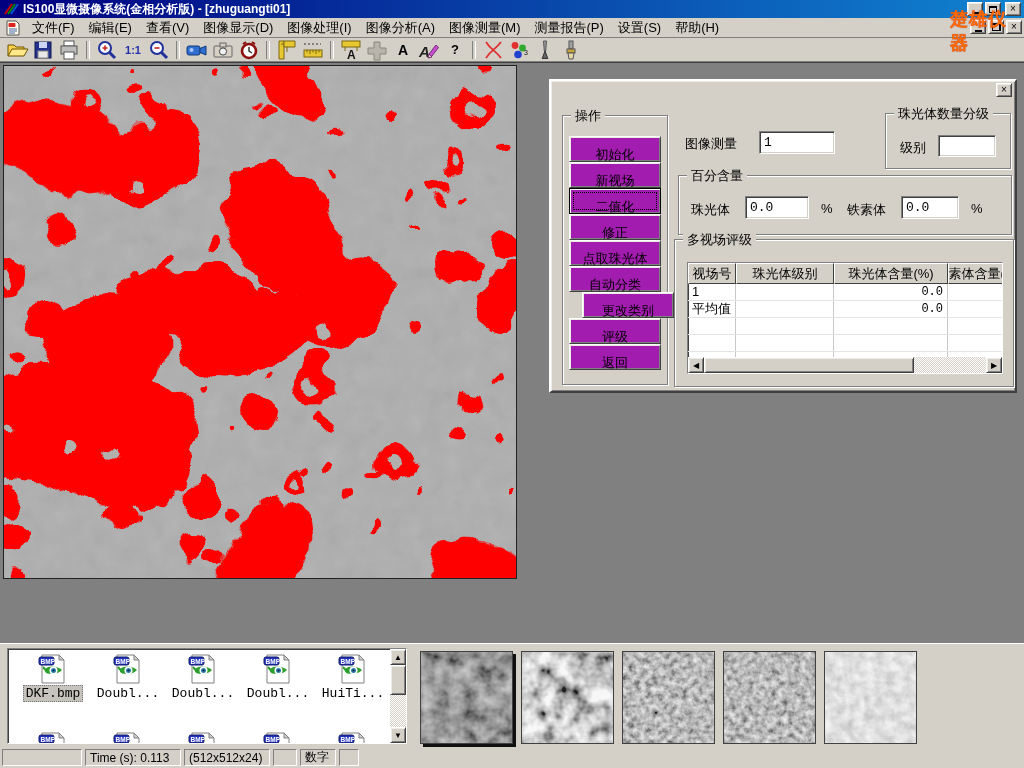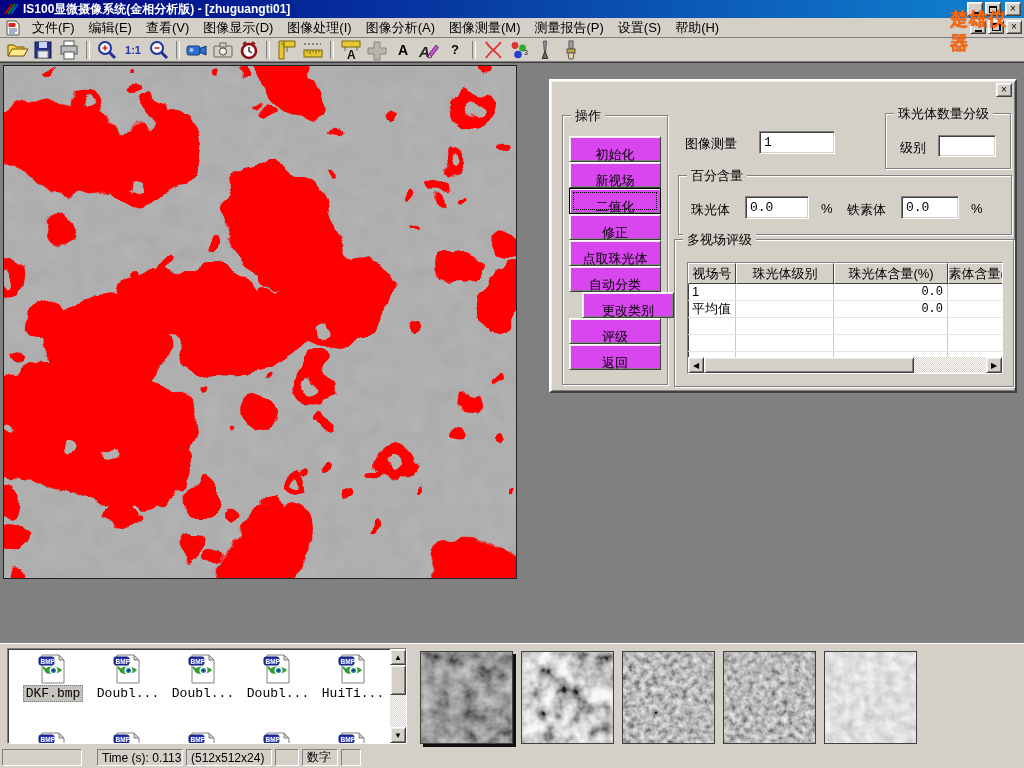--- a/index.html
+++ b/index.html
@@ -35,21 +35,21 @@
   .image-frame{position:absolute;left:3px;top:2px;width:512px;height:512px;border:1px solid #222;background:#aeaeae}
   
   .dialog{position:absolute;left:549px;top:16px;width:468px;height:314px;background:#d4d0c8;
     border:2px solid;border-color:#fff #404040 #404040 #fff;box-shadow:inset 1px 1px 0 #ecebe5,inset -1px -1px 0 #808080;box-sizing:border-box;z-index:20}
   .dlg-title{position:absolute;left:2px;top:2px;right:2px;height:18px;
     background:linear-gradient(90deg,#000080,#1084d0);display:flex;align-items:center}
   .dlg-title span{color:#fff;font-weight:bold;font-size:12px;margin-left:4px}
   .dlg-close{position:absolute;right:3px;top:2px}
   .grp{position:absolute;border:1px solid #808080;box-shadow:inset 1px 1px 0 #fff,1px 1px 0 #fff;}
   .grp-legend{position:absolute;top:-9px;left:8px;background:#d4d0c8;padding:0 4px;font-size:13px;white-space:nowrap}
-  .d-btn{position:absolute;left:18px;width:92px;height:26px;background:#d946ef;border:1px solid;
+  .d-btn{position:absolute;left:18px;width:92px;height:26px;background:#a21caf;border:1px solid;
     border-color:#fff #404040 #404040 #fff;box-shadow:inset 1px 1px 0 #ecebe5,inset -1px -1px 0 #808080;
     font-size:13px;font-family:Liberation Mono, monospace;padding:9px}
   .d-btn.focused{border:1px solid #000;outline:1px dotted #000;outline-offset:-5px;
     box-shadow:inset 1px 1px 0 #fff,inset -1px -1px 0 #808080}
   .fld-label{position:absolute;font-size:13px;white-space:nowrap}
   .tbox{position:absolute;background:#fff;border:1px solid;border-color:#808080 #fff #fff #808080;
     box-shadow:inset 1px 1px 0 #404040,inset -1px -1px 0 #d4d0c8;font-family:"Liberation Mono",monospace;
     font-size:13px;padding:2px 4px;box-sizing:border-box}
   input.tbox{outline:none}
   
@@ -718,18 +718,18 @@
             </feComponentTransfer>
           </filter>
           <rect width="91" height="91" fill="#dcdcdc"></rect>
           <rect width="91" height="91" filter="url(#tf4)" opacity="0.85"></rect>
         </svg></div>
     </div>
 </div>
 
 <div class="statusbar" id="statusbar">
     <div class="spanel" style="width: 80px;"></div>
-    <div class="spanel" style="width: 86px; margin-left: 12px;">Time (s): 0.113</div>
+    <div class="spanel" style="width: 96px;">Time (s): 0.113</div>
     <div class="spanel" style="width: 86px;">(512x512x24)</div>
     <div class="spanel" style="width: 24px;"></div>
     <div class="spanel" style="width: 36px;">数字</div>
     <div class="spanel" style="width: 20px;"></div>
   </div>
 
 </body></html>

